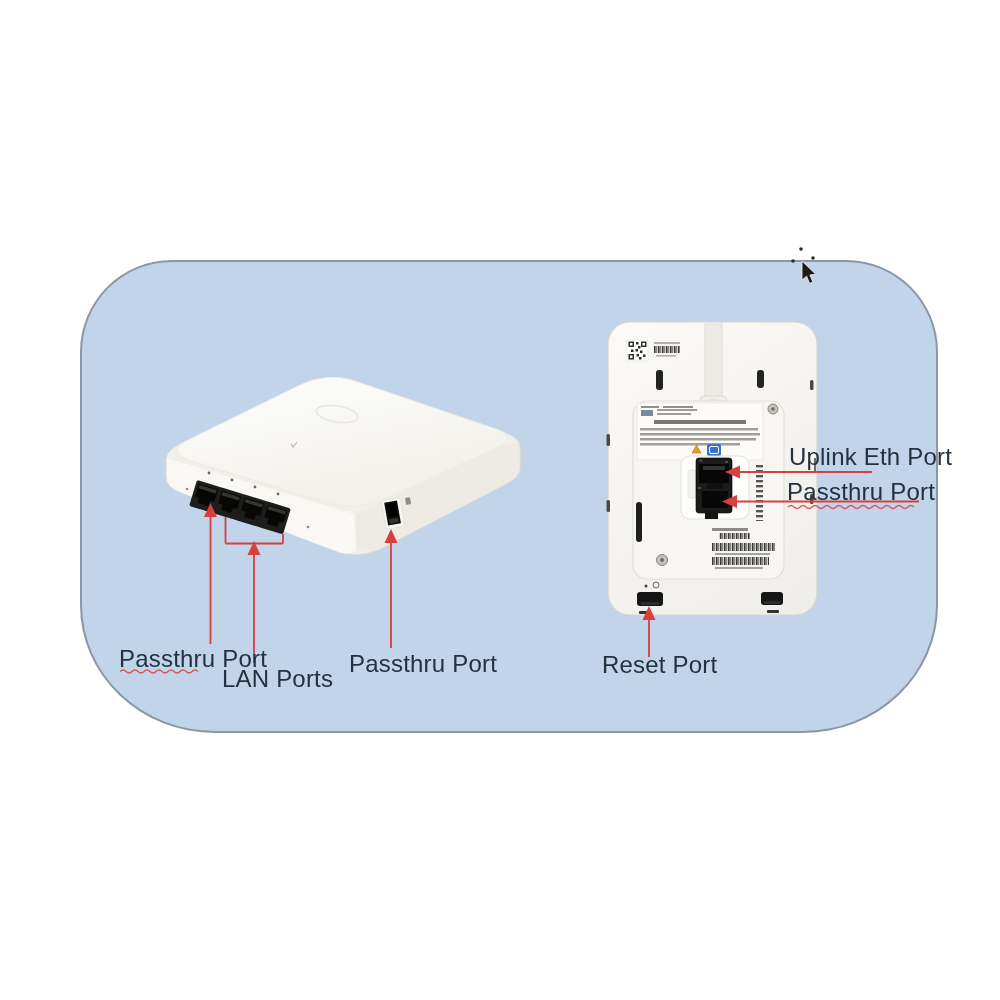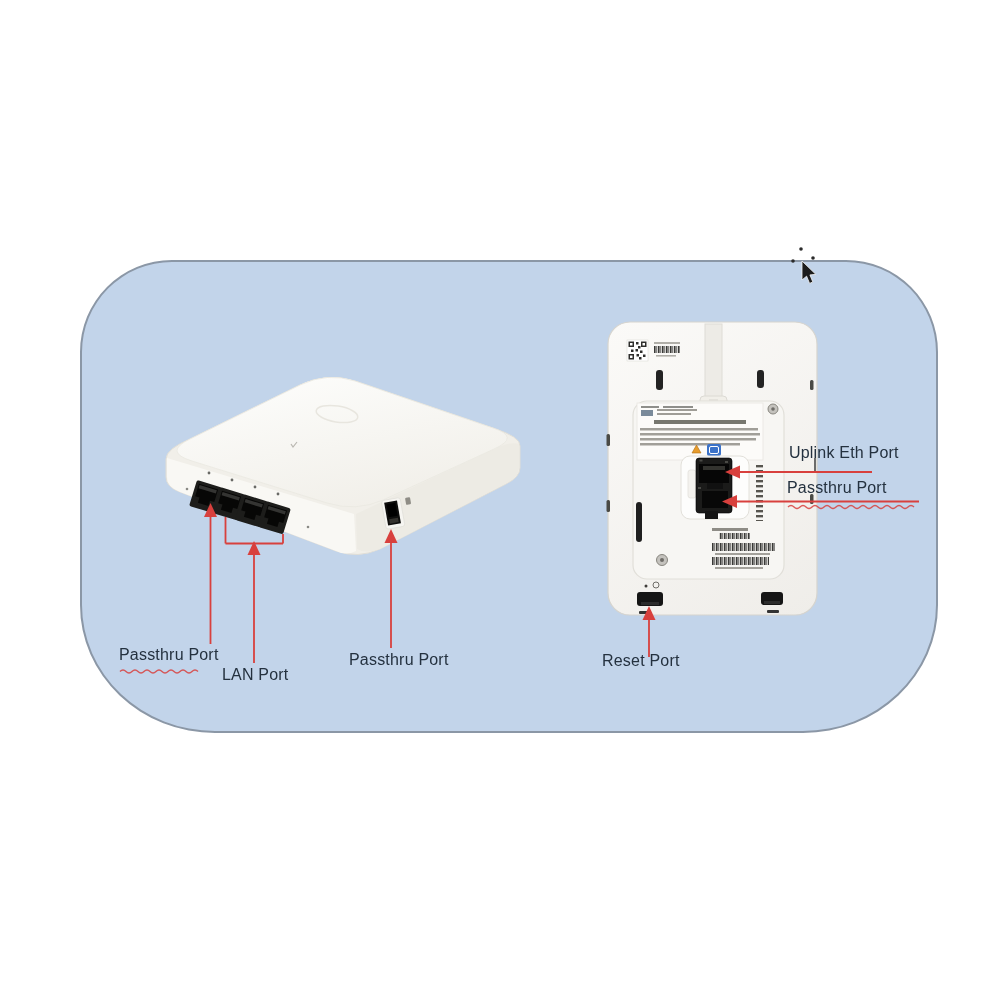--- a/index.html
+++ b/index.html
@@ -3,21 +3,21 @@
 <meta charset="utf-8">
 <style>
   html,body{margin:0;padding:0;background:#ffffff;}
   #stage{position:relative;width:1000px;height:1000px;background:#ffffff;overflow:hidden;
          font-family:"Liberation Sans", sans-serif;}
   #panel{position:absolute;left:80px;top:260px;width:858px;height:473px;box-sizing:border-box;
          background:var(--panel-fill,#c2d4ea);
          border:2px solid var(--panel-border,#8b97a6);
          border-radius:92px 92px 135px 135px / 92px 92px 128px 128px;}
   #gfx{position:absolute;left:0;top:0;width:1000px;height:1000px;}
-  .label{position:absolute;font-size:16px;line-height:1.1;letter-spacing:.2px;white-space:nowrap;
+  .label{position:absolute;font-size:24px;line-height:1.1;letter-spacing:.2px;white-space:nowrap;
          color:var(--label-text,#24313f);}
   .ann{stroke:var(--annotation-red,#d8403d);stroke-width:1.8;fill:none;}
   .annfill{fill:var(--annotation-red,#d8403d);stroke:none;}
   .sq{stroke:var(--annotation-red,#d8403d);stroke-width:1.4;fill:none;opacity:.85;}
 </style>
 </head>
 <body>
 
 <div id="stage">
 
@@ -235,18 +235,18 @@
       <circle cx="5" cy="3" r="1.8" fill="#2b2b2b"></circle>
       <circle cx="-3" cy="15" r="1.8" fill="#2b2b2b"></circle>
       <circle cx="17" cy="12" r="1.8" fill="#2b2b2b"></circle>
       <g transform="translate(6,15) scale(1.15)">
         <path d="M0,0 L0,16.5 L4,13.2 L6.6,19.5 L9.4,18.2 L6.9,12.1 L12,11.6 Z" fill="#1c1c1c" stroke="#f5f5f5" stroke-width="0.7"></path>
       </g>
     </g>
   </svg>
 
   <div class="label" style="left:119px;top:646px;">Passthru Port</div>
-  <div class="label" style="left:222px;top:666px;">LAN Port</div>
+  <div class="label" style="left:222px;top:666px;">LAN Ports</div>
   <div class="label" style="left:349px;top:651px;">Passthru Port</div>
   <div class="label" style="left:602px;top:641px;margin-top:11px;">Reset Port</div>
   <div class="label" style="left:789px;top:444px;">Uplink Eth Port</div>
   <div class="label" style="left:787px;top:479px;">Passthru Port</div>
 </div>
 
 </body></html>

